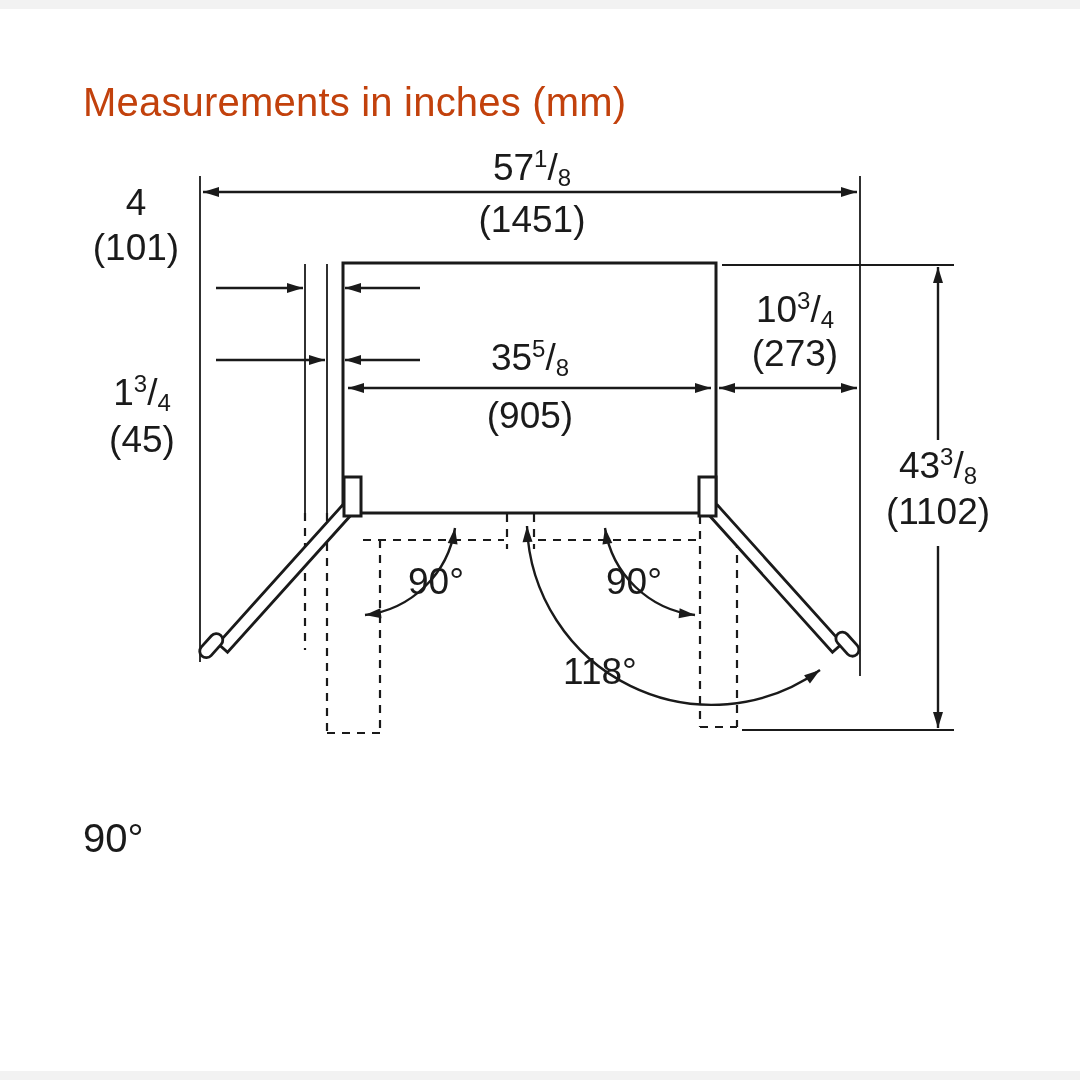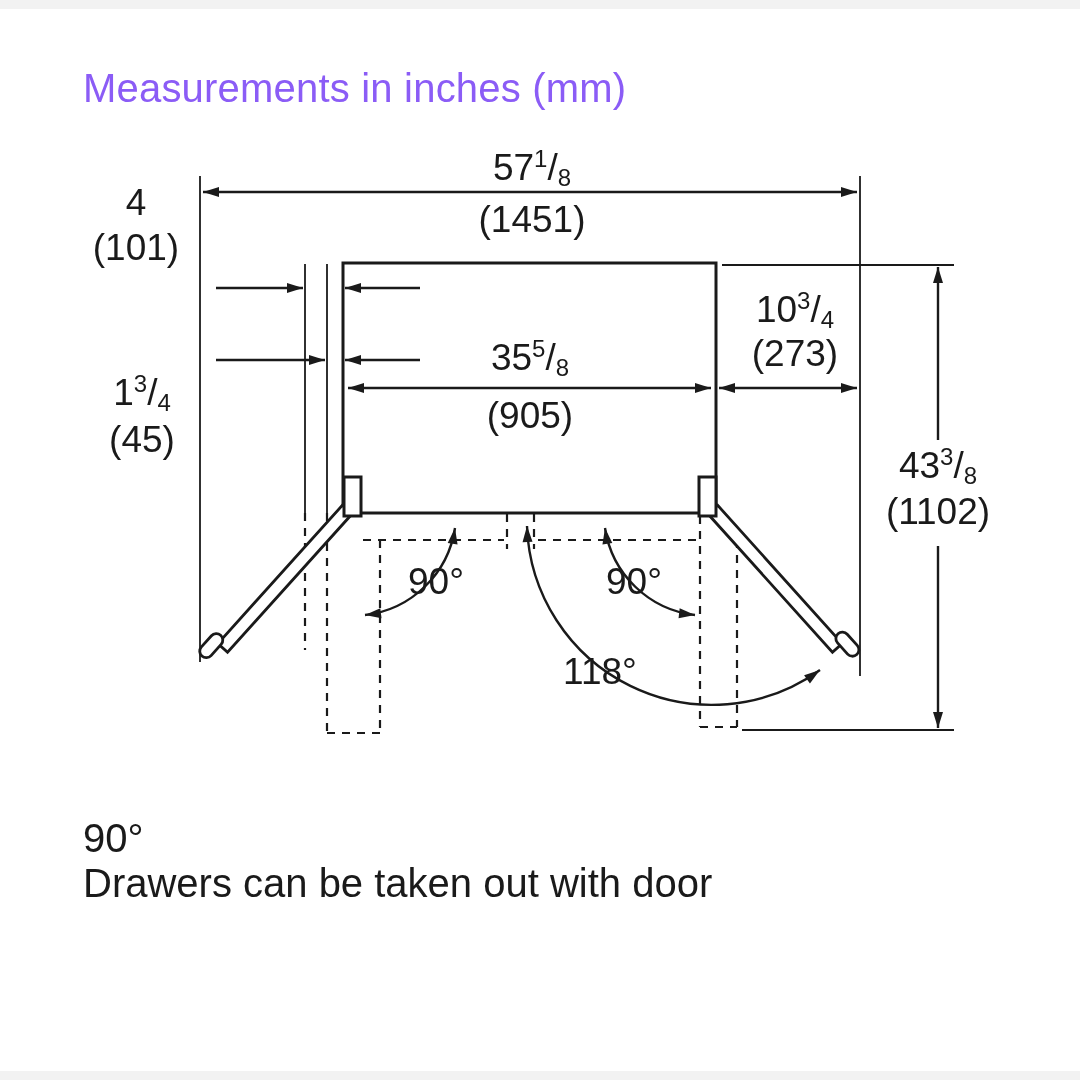--- a/index.html
+++ b/index.html
@@ -20,24 +20,24 @@
     left: 0;
     width: 1080px;
     height: 9px;
     background: #f2f2f2;
   }
   .edge-band.top { top: 0; }
   .edge-band.bottom { bottom: 0; }
   .title {
     position: absolute;
     left: 83px;
-    top: 66px;
+    top: 80px;
     font-size: 40px;
     letter-spacing: 0.2px;
-    color: #8b5cf6;
+    color: #c2410c;
     white-space: nowrap;
   }
   .notes {
     position: absolute;
     left: 83px;
     top: 816px;
     width: 940px;
     font-size: 40px;
     line-height: 45px;
     color: #1a1a1a;
@@ -172,14 +172,13 @@
   <text class="mid" x="938" y="478"><tspan>43</tspan><tspan class="fs" dy="-13">3</tspan><tspan dy="13">/</tspan><tspan class="fs" dy="6">8</tspan></text>
   <text class="mid" x="938" y="524">(1102)</text>
 
   <text class="mid" x="436" y="594">90°</text>
   <text class="mid" x="634" y="594">90°</text>
   <text class="mid" x="600" y="684">118°</text>
 </svg>
 
 <div class="notes">
   <div>90°</div>
-  <div>Drawers can be taken out with door</div>
 </div>
 
 </body></html>

